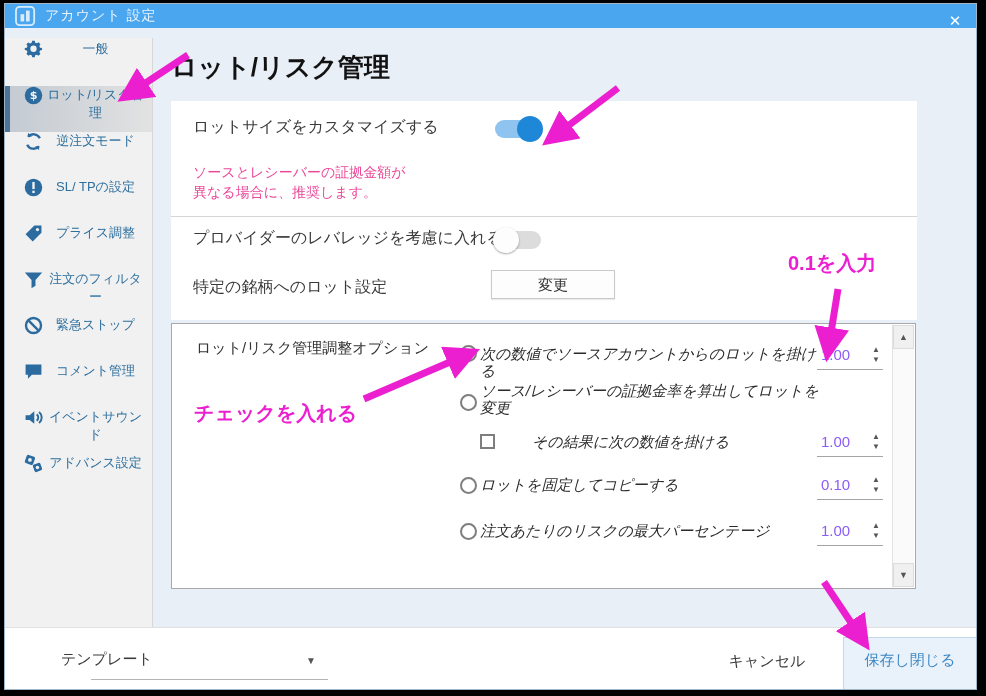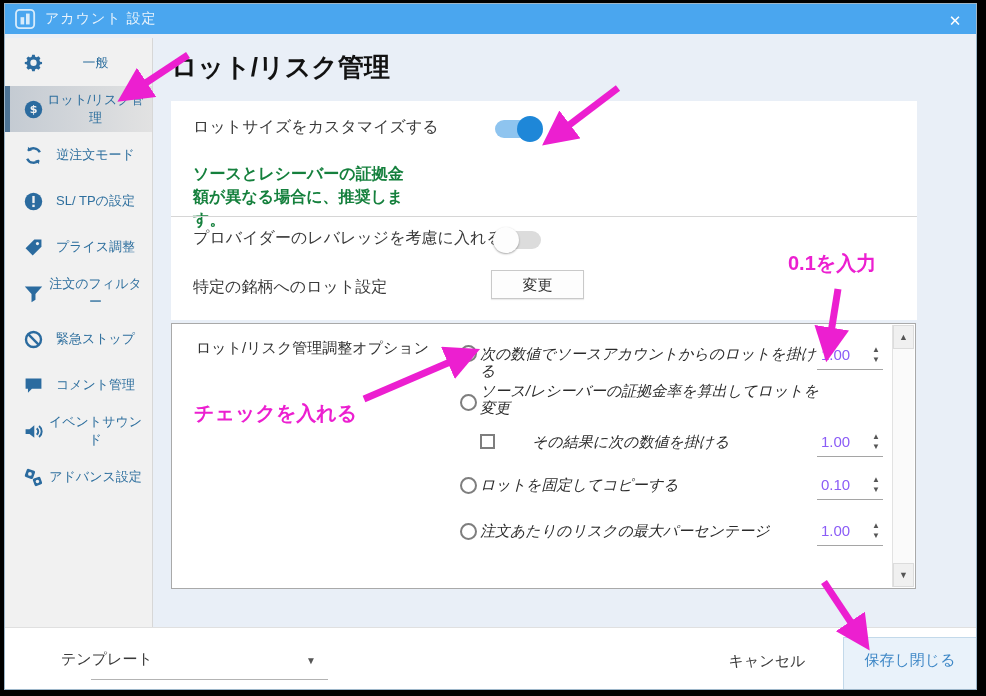--- a/index.html
+++ b/index.html
@@ -2,53 +2,53 @@
 <html><head>
 <meta charset="utf-8">
 <style>
   * { margin:0; padding:0; box-sizing:border-box; }
   html,body { width:986px; height:696px; background:#000; overflow:hidden;
               font-family:"Liberation Sans","DejaVu Sans",sans-serif; }
   .window { position:absolute; left:4px; top:3px; width:973px; height:687px;
             background:#e9eff7; border:1px solid #9db6c9; overflow:hidden; }
 
   
-  .titlebar { position:absolute; left:0; top:0; right:0; height:30px; background:#4aa6ef;
+  .titlebar { position:absolute; left:0; top:0; right:0; height:24px; background:#4aa6ef;
               display:flex; align-items:center; color:#eaf4fd; }
   .titlebar .appicon { margin-left:10px; width:22px; height:20px; }
   .titlebar .ttl { margin-left:8px; font-size:14px; letter-spacing:1px; color:#e8f3fc; }
   .closebtn { position:absolute; right:10px; top:7px; width:22px; height:20px; color:#fff;
               font-size:15px; text-align:center; line-height:20px; cursor:pointer; }
 
   
   .sidebar { position:absolute; left:0; top:34px; width:148px; bottom:62px;
              background:#f1f1f1; border-right:1px solid #d7d7d7; padding-top:2px; }
-  .sitem { height:46px; display:flex; align-items:center; cursor:pointer; position:relative; }
+  .sitem { height:46px; display:flex; cursor:pointer; position:relative; }
   .sitem .icw { width:24px; margin-left:16px; display:flex; justify-content:center; }
   .sitem .slabel { flex:1; text-align:center; padding-right:6px; font-size:13px; color:#2e6f9e; }
   .sitem.sel { background:linear-gradient(to right,#c3cad2,#e2e2e2); }
   .sitem.sel::before { content:""; position:absolute; left:0; top:0; bottom:0; width:5px; background:#4d7396; }
   .sicon { fill:#2b6b9f; }
 
   
   .heading { position:absolute; left:166px; top:46px; font-size:26px; font-weight:700; color:#121212; }
   .whitepanel { position:absolute; left:166px; top:97px; width:746px; height:219px; background:#fff; }
   .pdivider { position:absolute; left:0; right:0; top:115px; height:1px; background:#d6d6d6; }
   .rowlabel { position:absolute; font-size:16px; color:#3a3a3a; }
-  .desc { position:absolute; left:22px; top:61px; width:224px; font-size:16px; line-height:1.45; color:#15803d;font-weight:bold; }
+  .desc { position:absolute; left:22px; top:61px; width:224px; font-size:14px; line-height:1.45; color:#ec4899; }
 
   
   .toggle { position:absolute; width:46px; height:18px; border-radius:9px; cursor:pointer; }
   .toggle .knob { position:absolute; top:-4px; width:26px; height:26px; border-radius:50%; }
   .toggle.on { background:#8ec4ef; }
   .toggle.on .knob { right:-2px; background:#1e87d8; }
   .toggle.off { background:#dcdcdc; }
   .toggle.off .knob { left:-2px; background:#fdfdfd; box-shadow:0 1px 2px rgba(0,0,0,.35); }
 
-  .chgbtn { position:absolute; left:320px; top:48px; width:93px; height:29px; background:#fdfdfd;
+  .chgbtn { position:absolute; left:320px; top:48px; width:124px; height:29px; background:#fdfdfd;
             border:1px solid #c9c9c9; font-size:15px; color:#333; text-align:center; line-height:27px;
             cursor:pointer; box-shadow:0 1px 1px rgba(0,0,0,.08); }
 
   
   .optbox { position:absolute; left:166px; top:319px; width:745px; height:266px; background:#fff;
             border:1px solid #a9a9a9; }
   .optlabel { position:absolute; left:24px; top:15px; font-size:15px; color:#333; }
   .radio { position:absolute; width:17px; height:17px; border:2px solid #7e7e7e; border-radius:50%;
            background:#fff; cursor:pointer; }
   .checkbox { position:absolute; width:15px; height:15px; border:2px solid #7e7e7e; background:#fff; cursor:pointer; }

